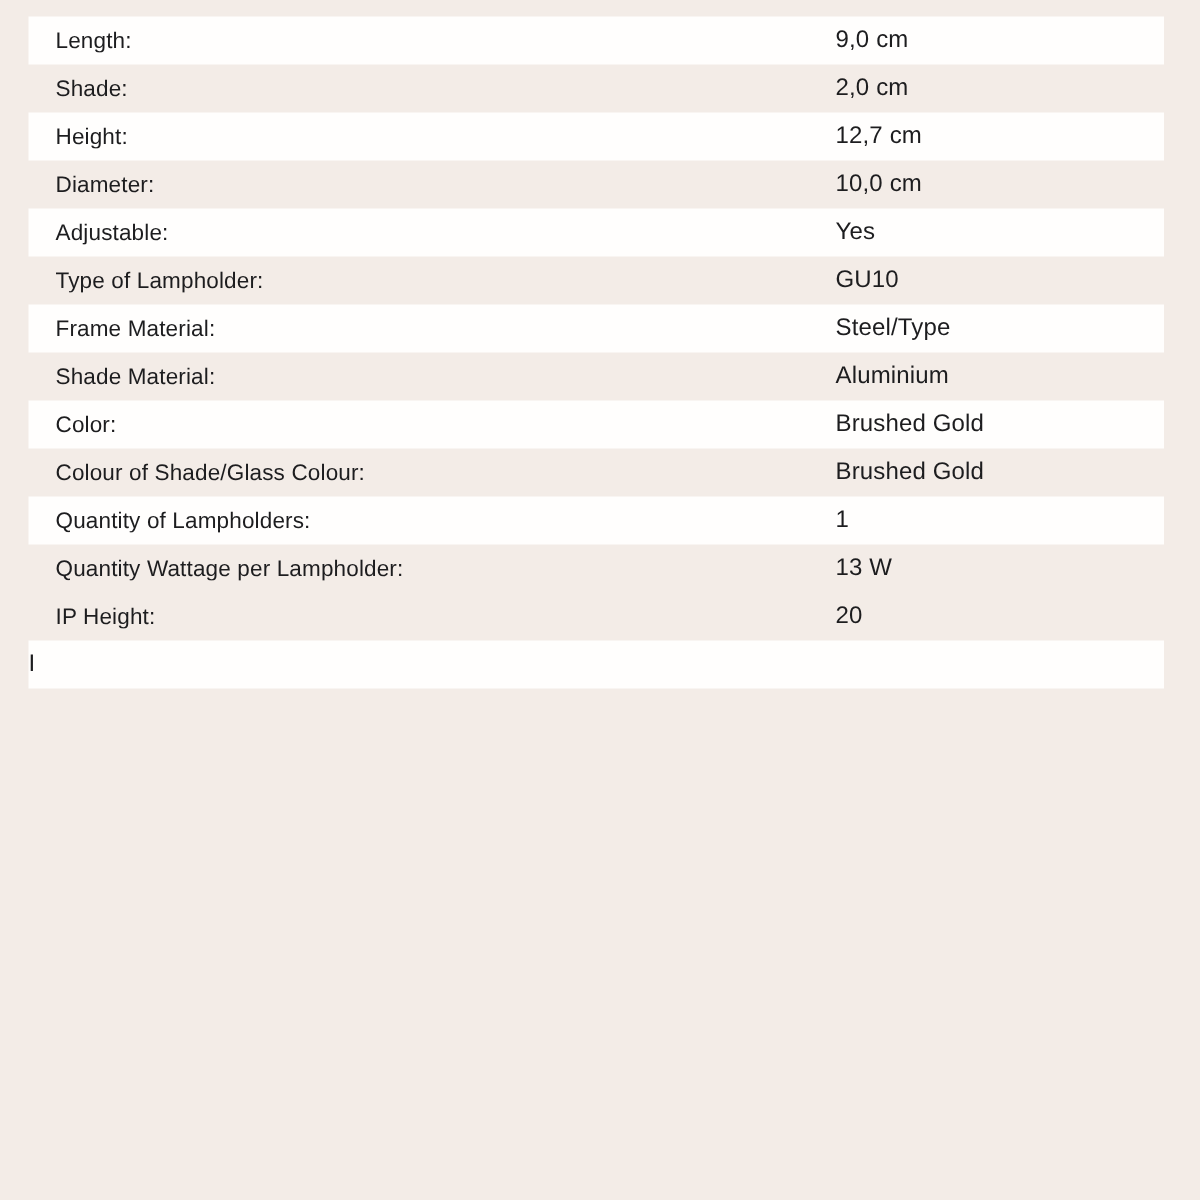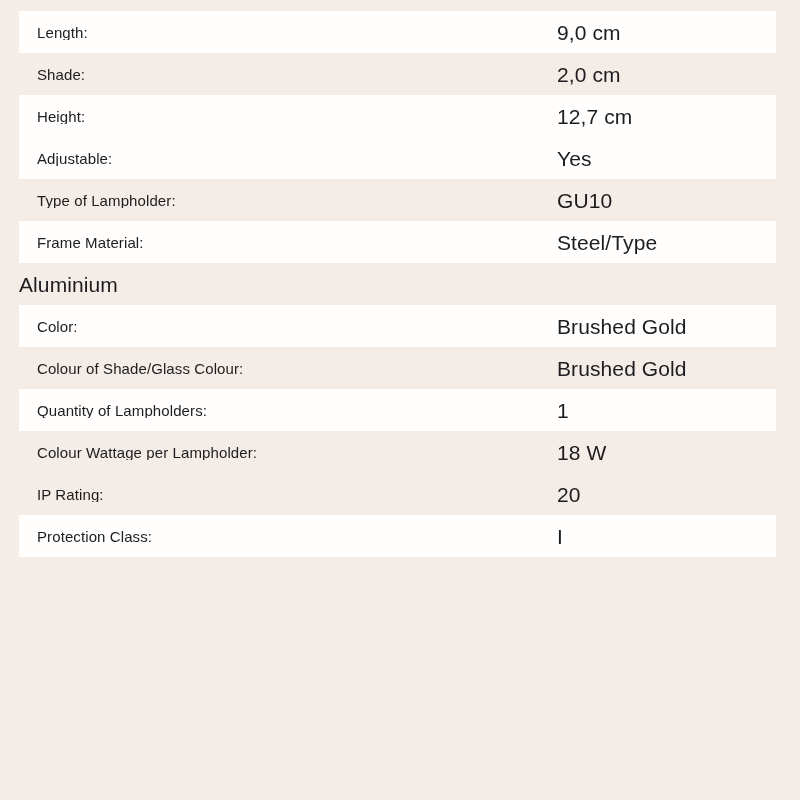--- a/index.html
+++ b/index.html
@@ -10,42 +10,42 @@
     width: 800px;
     height: 800px;
     background: #f3ece7;
     font-family: "Liberation Sans", "DejaVu Sans", sans-serif;
     overflow: hidden;
   }
   .spec-table {
     padding-top: 11px;
   }
   .spec-row {
-    height: 42px;
+    height: 32px;
     margin-left: 19px;
     margin-right: 24px;
     display: flex;
     align-items: center;
     background: transparent;
   }
   .spec-row.white {
     background: #fffefd;
   }
   .spec-label {
     flex: 0 0 520px;
     padding-left: 18px;
     font-size: 15px;
     line-height: 1;
     color: #1d1d1f;
     letter-spacing: 0.1px;
     white-space: nowrap;
     overflow: hidden;
   }
   .spec-value {
-    font-size: 21px;
+    font-size: 16px;
     line-height: 1;
     color: #1d1d1f;
     letter-spacing: 0.1px;
     white-space: nowrap;
   }
 </style>
 </head>
 <body>
 
 <div class="spec-table">
@@ -58,65 +58,69 @@
   <div class="spec-row">
     <span class="spec-label">Shade:</span>
     <span class="spec-value">2,0 cm</span>
   </div>
 
   <div class="spec-row white">
     <span class="spec-label">Height:</span>
     <span class="spec-value">12,7 cm</span>
   </div>
 
+  <div class="spec-row">
+    <span class="spec-label">Diameter:</span>
+    <span class="spec-value">10,0 cm</span>
+  </div>
 
   <div class="spec-row white">
     <span class="spec-label">Adjustable:</span>
     <span class="spec-value">Yes</span>
   </div>
 
   <div class="spec-row">
     <span class="spec-label">Type of Lampholder:</span>
     <span class="spec-value">GU10</span>
   </div>
 
   <div class="spec-row white">
     <span class="spec-label">Frame Material:</span>
     <span class="spec-value">Steel/Type</span>
   </div>
 
   <div class="spec-row">
+    <span class="spec-label">Shade Material:</span>
     <span class="spec-value">Aluminium</span>
   </div>
 
   <div class="spec-row white">
     <span class="spec-label">Color:</span>
     <span class="spec-value">Brushed Gold</span>
   </div>
 
   <div class="spec-row">
     <span class="spec-label">Colour of Shade/Glass Colour:</span>
     <span class="spec-value">Brushed Gold</span>
   </div>
 
   <div class="spec-row white">
     <span class="spec-label">Quantity of Lampholders:</span>
     <span class="spec-value">1</span>
   </div>
 
   <div class="spec-row">
-    <span class="spec-label">Colour Wattage per Lampholder:</span>
-    <span class="spec-value">18 W</span>
+    <span class="spec-label">Quantity Wattage per Lampholder:</span>
+    <span class="spec-value">13 W</span>
   </div>
 
 
   <div class="spec-row">
-    <span class="spec-label">IP Rating:</span>
+    <span class="spec-label">IP Height:</span>
     <span class="spec-value">20</span>
   </div>
 
   <div class="spec-row white">
-    <span class="spec-label">Protection Class:</span>
     <span class="spec-value">I</span>
   </div>
 
 
 </div>
 
 </body></html>

